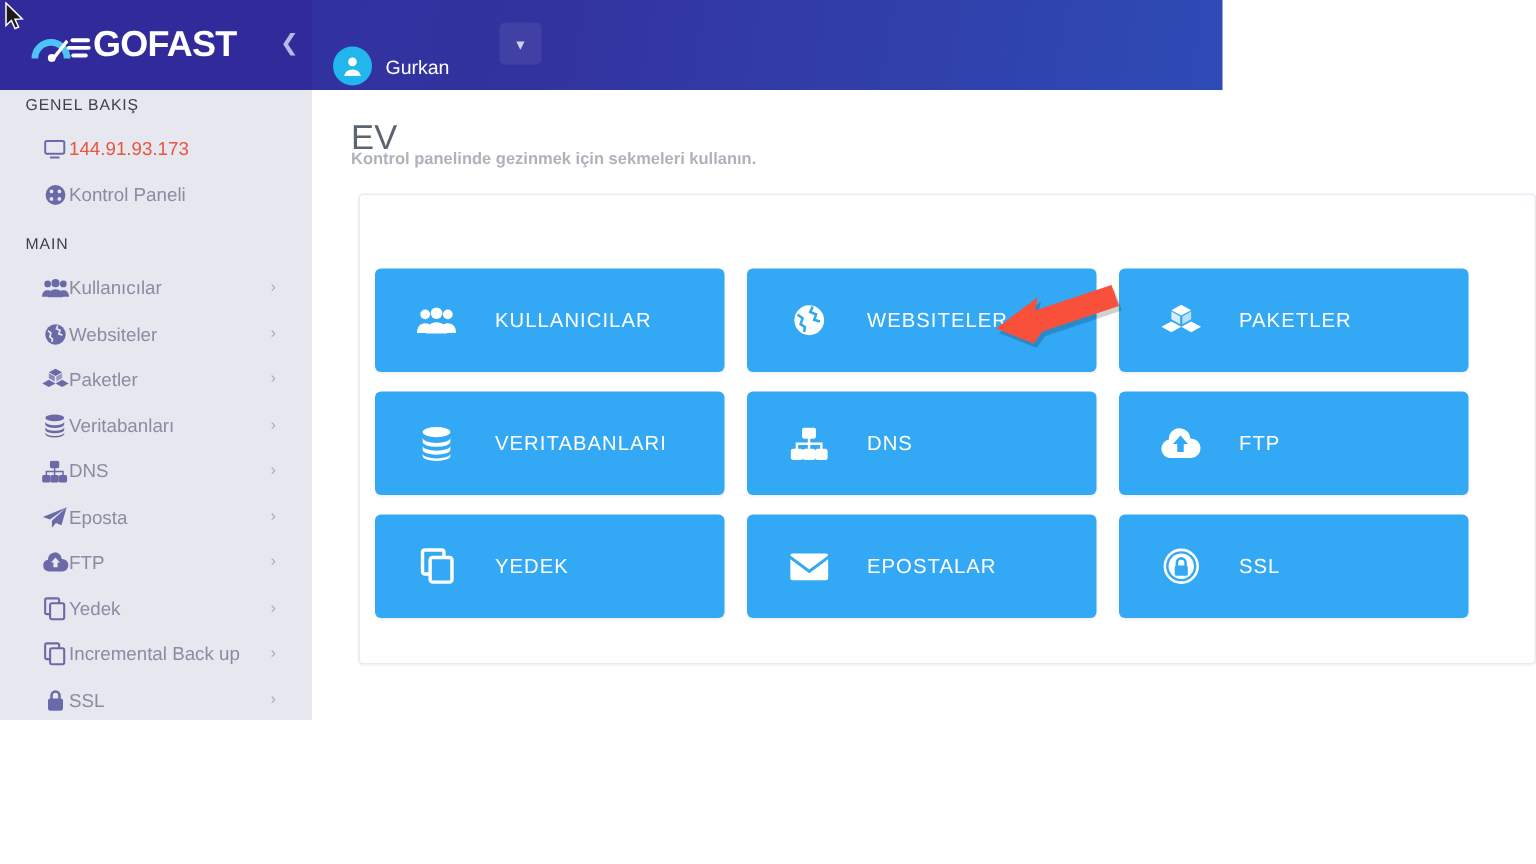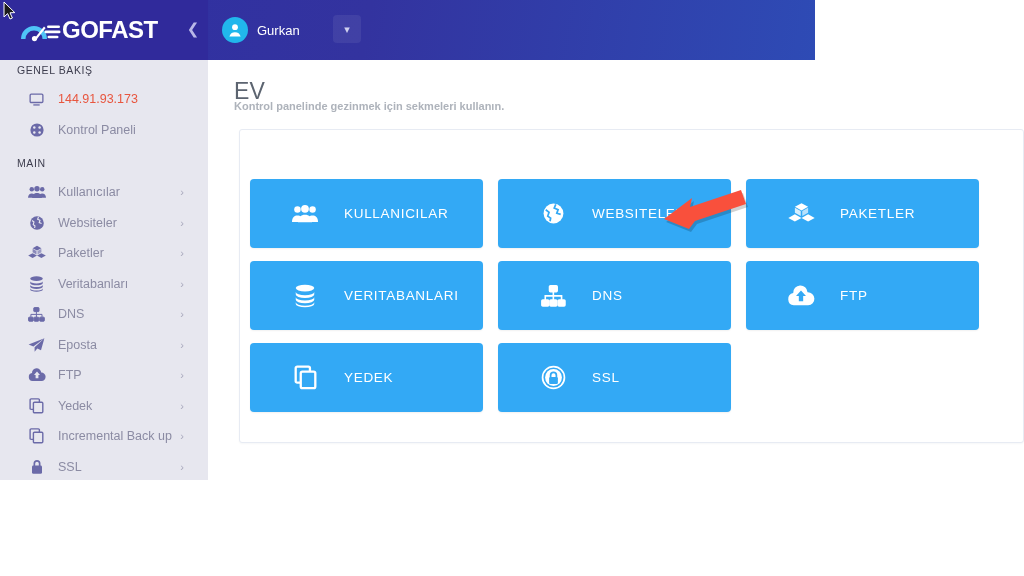--- a/index.html
+++ b/index.html
@@ -25,21 +25,21 @@
   .logo-text {
     color:#ffffff; font-size:24px; font-weight:bold;
     letter-spacing:-0.5px; margin-left:-2px;
   }
   .collapse-btn {
     position:absolute; left:185px; top:21px;
     width:16px; height:16px; color:#b9b7e8; font-size:15px;
     line-height:16px; text-align:center; cursor:pointer;
   }
   .user-area {
-    position:absolute; left:222px; top:16px;
+    position:absolute; left:222px; top:30px;
     display:flex; align-items:center; height:28px;
   }
   .avatar {
     width:26px; height:26px; border-radius:50%;
     background:#21b7ec; display:flex; align-items:center; justify-content:center;
   }
   .user-name {
     color:#ffffff; font-size:13px; margin-left:9px; white-space:nowrap;
   }
   .user-caret {
@@ -63,21 +63,21 @@
   .side-item {
     position:relative; display:flex; align-items:center;
     height:30.5px; padding-left:27px; cursor:pointer;
   }
   .side-ico {
     width:19px; height:19px; flex:0 0 auto;
     display:flex; align-items:center; justify-content:center;
     color:#6b6aa8;
   }
   .side-label {
-    font-size:12.5px; color:#8b8ba3; margin-left:12px; white-space:nowrap;
+    font-size:12.5px; color:#8b8ba3; white-space:nowrap;
   }
   .side-label.ip { color:#e8563f; font-size:12.5px; }
   .side-chev {
     position:absolute; right:24px; top:50%; transform:translateY(-50%);
     color:#a9a9bd; font-size:11px; line-height:1;
   }
 
   
   .main { position:absolute; left:208px; top:60px; width:788px; height:516px; background:#fff; }
   .page-title {
@@ -100,21 +100,21 @@
   .grid {
     position:absolute; left:42px; top:119px;
     width:735px;
     display:grid;
     grid-template-columns:repeat(3, 233px);
     grid-template-rows:repeat(3, 69px);
     column-gap:15px; row-gap:13px;
   }
   .tile {
     background:#33a9f5; border-radius:4px;
-    display:flex; align-items:center; padding-left:40px;
+    display:flex; align-items:center; padding-left:26px;
     cursor:pointer; position:relative;
     box-shadow:0 1px 2px rgba(0,0,0,0.06);
   }
   .tile-ico {
     width:30px; height:30px; flex:0 0 auto;
     display:flex; align-items:center; justify-content:center; color:#fff;
   }
   .tile-label {
     color:#ffffff; font-size:13.5px; letter-spacing:0.7px;
     margin-left:24px; white-space:nowrap;
@@ -393,20 +393,29 @@
       <div class="tile">
         <span class="tile-ico">
           <svg width="23" height="25" viewBox="0 0 15 16" fill="none" stroke="#ffffff" stroke-width="1.5">
             <path d="M10.4 4.2 L10.4 1.9 A1 1 0 0 0 9.4 0.9 L2.1 0.9 A1 1 0 0 0 1.1 1.9 L1.1 10.4 A1 1 0 0 0 2.1 11.4 L4.4 11.4"></path>
             <rect x="4.4" y="4.2" width="9.5" height="10.7" rx="1.1"></rect>
           </svg>
         </span>
         <span class="tile-label">YEDEK</span>
       </div>
 
+      <div class="tile">
+        <span class="tile-ico">
+          <svg width="27" height="20" viewBox="0 0 18 13" fill="#ffffff">
+            <path d="M0.6 1.4 A1 1 0 0 1 1.6 0.5 L16.4 0.5 A1 1 0 0 1 17.4 1.4 L9 7.6 Z"></path>
+            <path d="M0.6 3.1 L9 9.3 L17.4 3.1 L17.4 11.4 A1 1 0 0 1 16.4 12.4 L1.6 12.4 A1 1 0 0 1 0.6 11.4 Z"></path>
+          </svg>
+        </span>
+        <span class="tile-label">EPOSTALAR</span>
+      </div>
 
       <div class="tile">
         <span class="tile-ico">
           <svg width="25" height="25" viewBox="0 0 16 16">
             <circle cx="8" cy="8" r="7" fill="none" stroke="#ffffff" stroke-width="1.1"></circle>
             <circle cx="8" cy="8" r="5.4" fill="#ffffff"></circle>
             <path d="M5.6 8 L5.6 6.5 A2.4 2.4 0 0 1 10.4 6.5 L10.4 8 L9.3 8 L9.3 6.5 A1.3 1.3 0 0 0 6.7 6.5 L6.7 8 Z" fill="#33a9f5"></path>
             <rect x="5.2" y="7.7" width="5.6" height="4.4" rx="0.8" fill="#33a9f5"></rect>
           </svg>
         </span>

